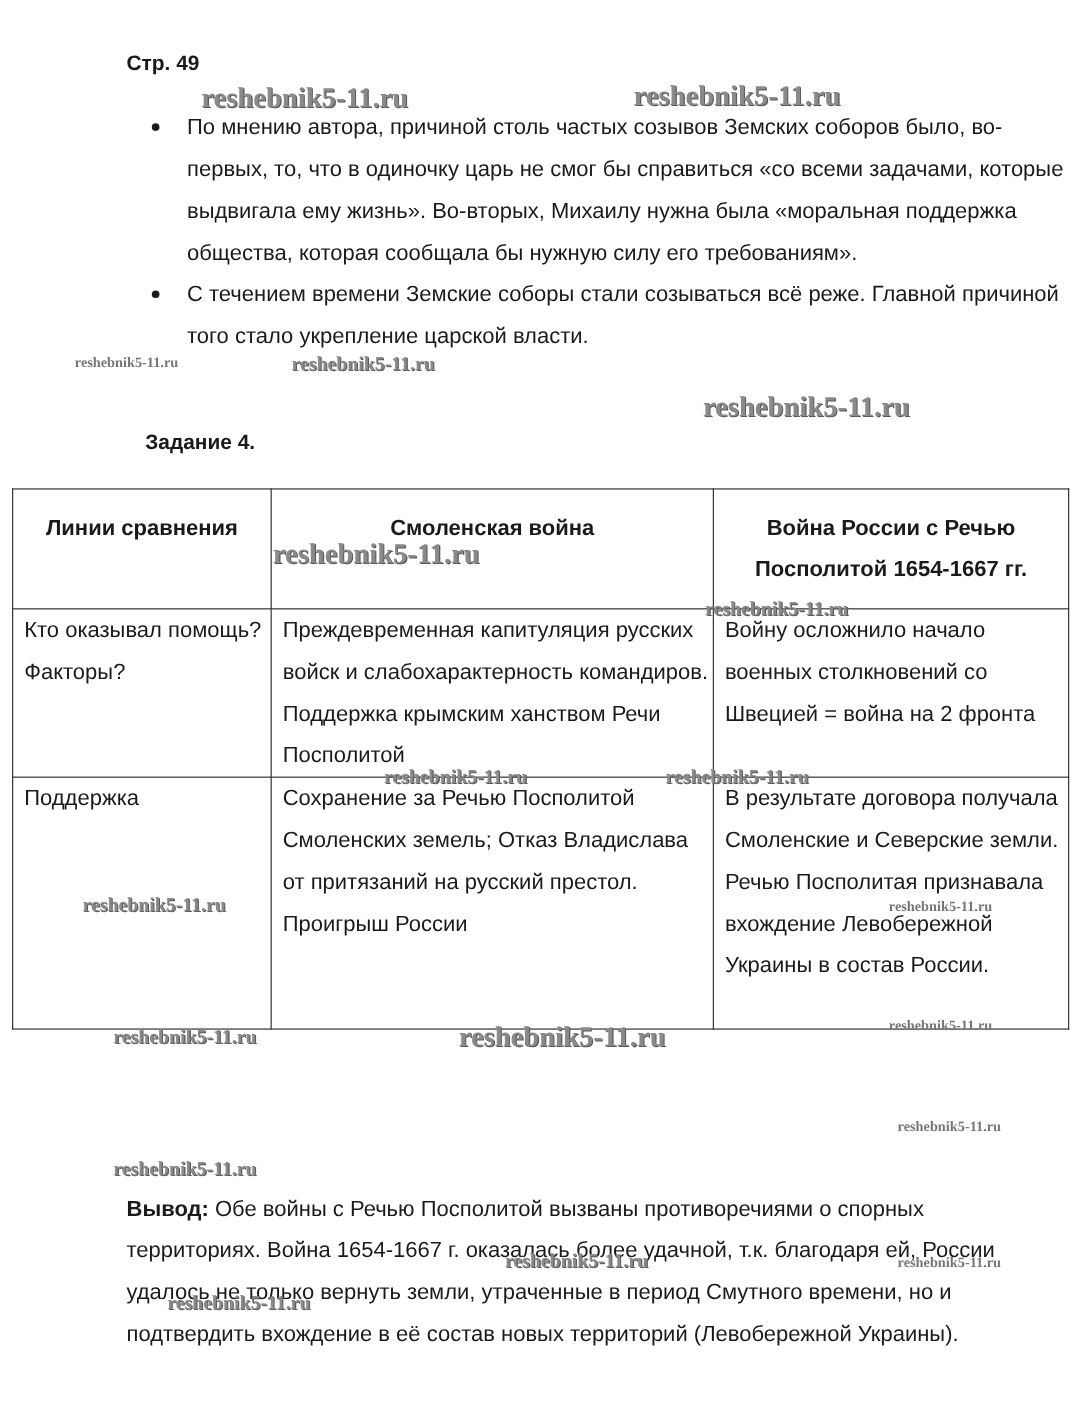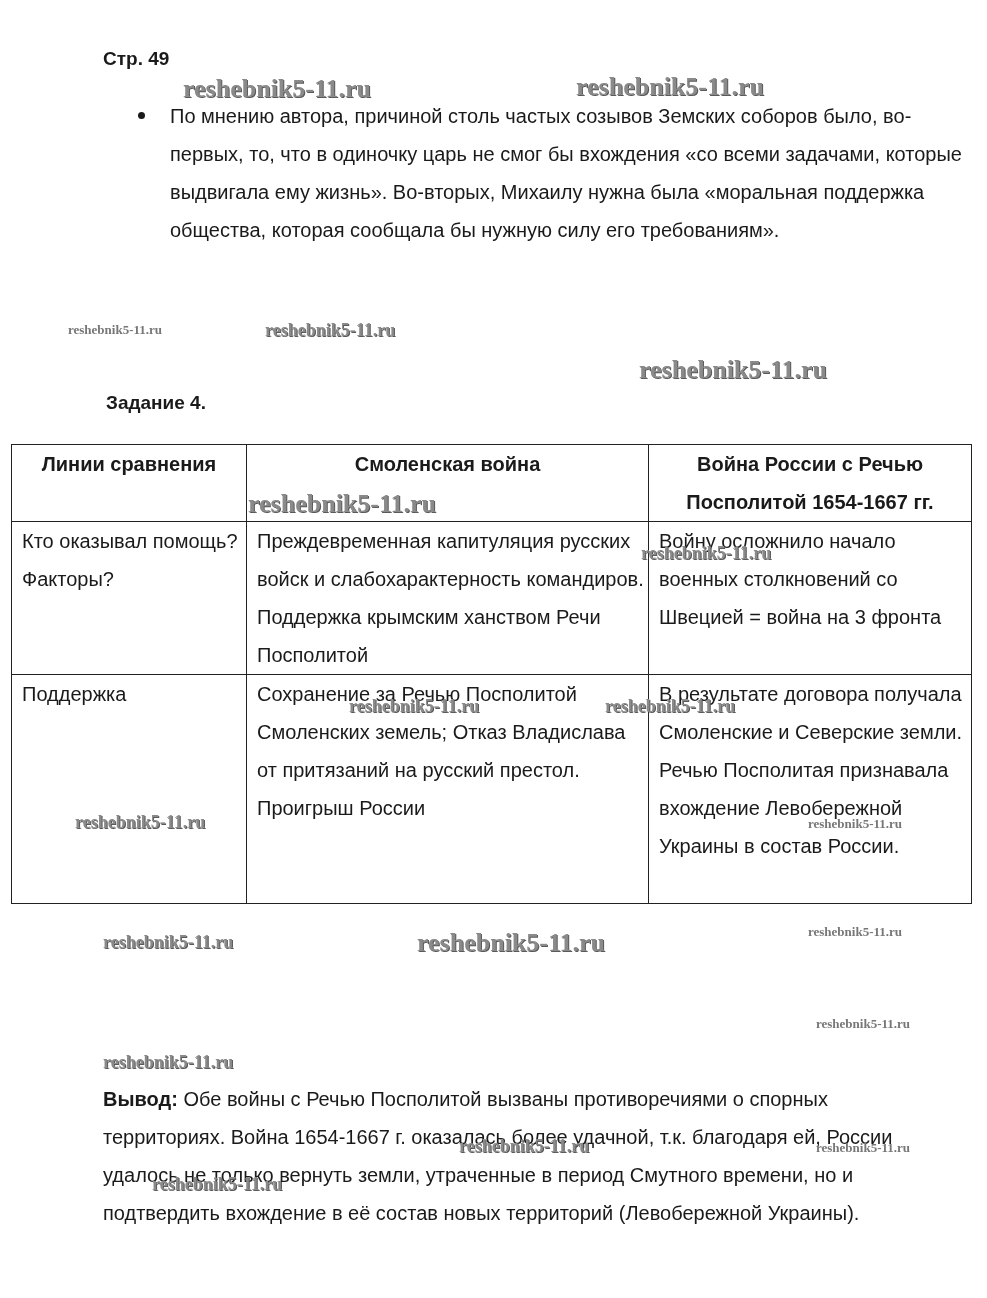--- a/index.html
+++ b/index.html
@@ -1,36 +1,36 @@
 <!DOCTYPE html>
 <html><head>
 <meta charset="utf-8">
 <style>
   html, body { margin: 0; padding: 0; background: #ffffff; }
   body {
     width: 987px; height: 1298px; position: relative; overflow: hidden;
     font-family: "Liberation Sans", sans-serif; color: #1a1a1a;
   }
-  .abs { position: absolute; }
+  .abs { position: absolute; margin-left: 12px; }
   .heading { font-weight: bold; font-size: 19px; }
   .bullet-list { left: 130px; top: 97px; width: 840px; margin: 0; padding: 0; list-style: none; }
   .bullet-list li { position: relative; padding-left: 40px; font-size: 20px; line-height: 38px; }
   .bullet-list li .dot {
     position: absolute; left: 8px; top: 15px; width: 7px; height: 7px; border-radius: 50%; background: #1a1a1a;
   }
   .bullet-list li + li { margin-top: 0; }
   table.cmp {
     position: absolute; left: 11px; top: 444px; width: 960px;
     border-collapse: collapse; table-layout: fixed;
   }
   table.cmp td, table.cmp th {
     border: 1px solid #222; vertical-align: top;
     font-size: 20px; line-height: 38px; padding: 0 0 0 10px; font-weight: normal; text-align: left;
   }
-  table.cmp th { font-weight: bold; text-align: center; padding: 0 6px; }
+  table.cmp th { font-weight: bold; text-align: center; padding: 16px 6px; }
   table.cmp th.first { text-align: center; }
   .wm {
     position: absolute; font-family: "Liberation Serif", serif; font-weight: bold;
     color: #8a8a8a; letter-spacing: 0px; white-space: nowrap;
     text-shadow: 1px 1px 0 #5a5a5a;
     text-align: right;
   }
   .wm.big { font-size: 26px; }
   .wm.mid { font-size: 18px; }
   .wm.small { font-size: 13px; text-shadow: none; color: #777; }
@@ -38,44 +38,48 @@
   .conclusion b { font-weight: bold; }
 </style>
 </head>
 <body>
 
 <div class="abs heading" style="left:103px; top:48px;">Стр. 49</div>
 
 <ul class="abs bullet-list">
   <li>
     <span class="dot"></span>
-    <span>По мнению автора, причиной столь частых созывов Земских соборов было, во-первых, то, что в одиночку царь не смог бы вхождения «со всеми задачами, которые выдвигала ему жизнь». Во-вторых, Михаилу нужна была «моральная поддержка общества, которая сообщала бы нужную силу его требованиям».</span>
+    <span>По мнению автора, причиной столь частых созывов Земских соборов было, во-первых, то, что в одиночку царь не смог бы справиться «со всеми задачами, которые выдвигала ему жизнь». Во-вторых, Михаилу нужна была «моральная поддержка общества, которая сообщала бы нужную силу его требованиям».</span>
+  </li>
+  <li>
+    <span class="dot"></span>
+    <span>С течением времени Земские соборы стали созываться всё реже. Главной причиной того стало укрепление царской власти.</span>
   </li>
 </ul>
 
-<div class="abs heading" style="left:106px; top:392px;">Задание 4.</div>
+<div class="abs heading" style="left:120px; top:392px;">Задание 4.</div>
 
 <table class="cmp">
   <colgroup>
     <col style="width:235px">
     <col style="width:402px">
     <col style="width:323px">
   </colgroup>
   <thead>
     <tr style="height:77px;">
       <th class="first">Линии сравнения</th>
       <th>Смоленская война</th>
       <th>Война России с Речью Посполитой 1654-1667 гг.</th>
     </tr>
   </thead>
   <tbody>
     <tr style="height:153px;">
       <td>Кто оказывал помощь? Факторы?</td>
       <td>Преждевременная капитуляция русских войск и слабохарактерность командиров. Поддержка крымским ханством Речи Посполитой</td>
-      <td>Войну осложнило начало военных столкновений со Швецией = война на 3 фронта</td>
+      <td>Войну осложнило начало военных столкновений со Швецией = война на 2 фронта</td>
     </tr>
     <tr style="height:229px;">
       <td>Поддержка</td>
       <td>Сохранение за Речью Посполитой Смоленских земель; Отказ Владислава от притязаний на русский престол. Проигрыш России</td>
       <td>В результате договора получала Смоленские и Северские земли. Речью Посполитая признавала вхождение Левобережной Украины в состав России.</td>
     </tr>
   </tbody>
 </table>
 
 <div class="abs conclusion">

